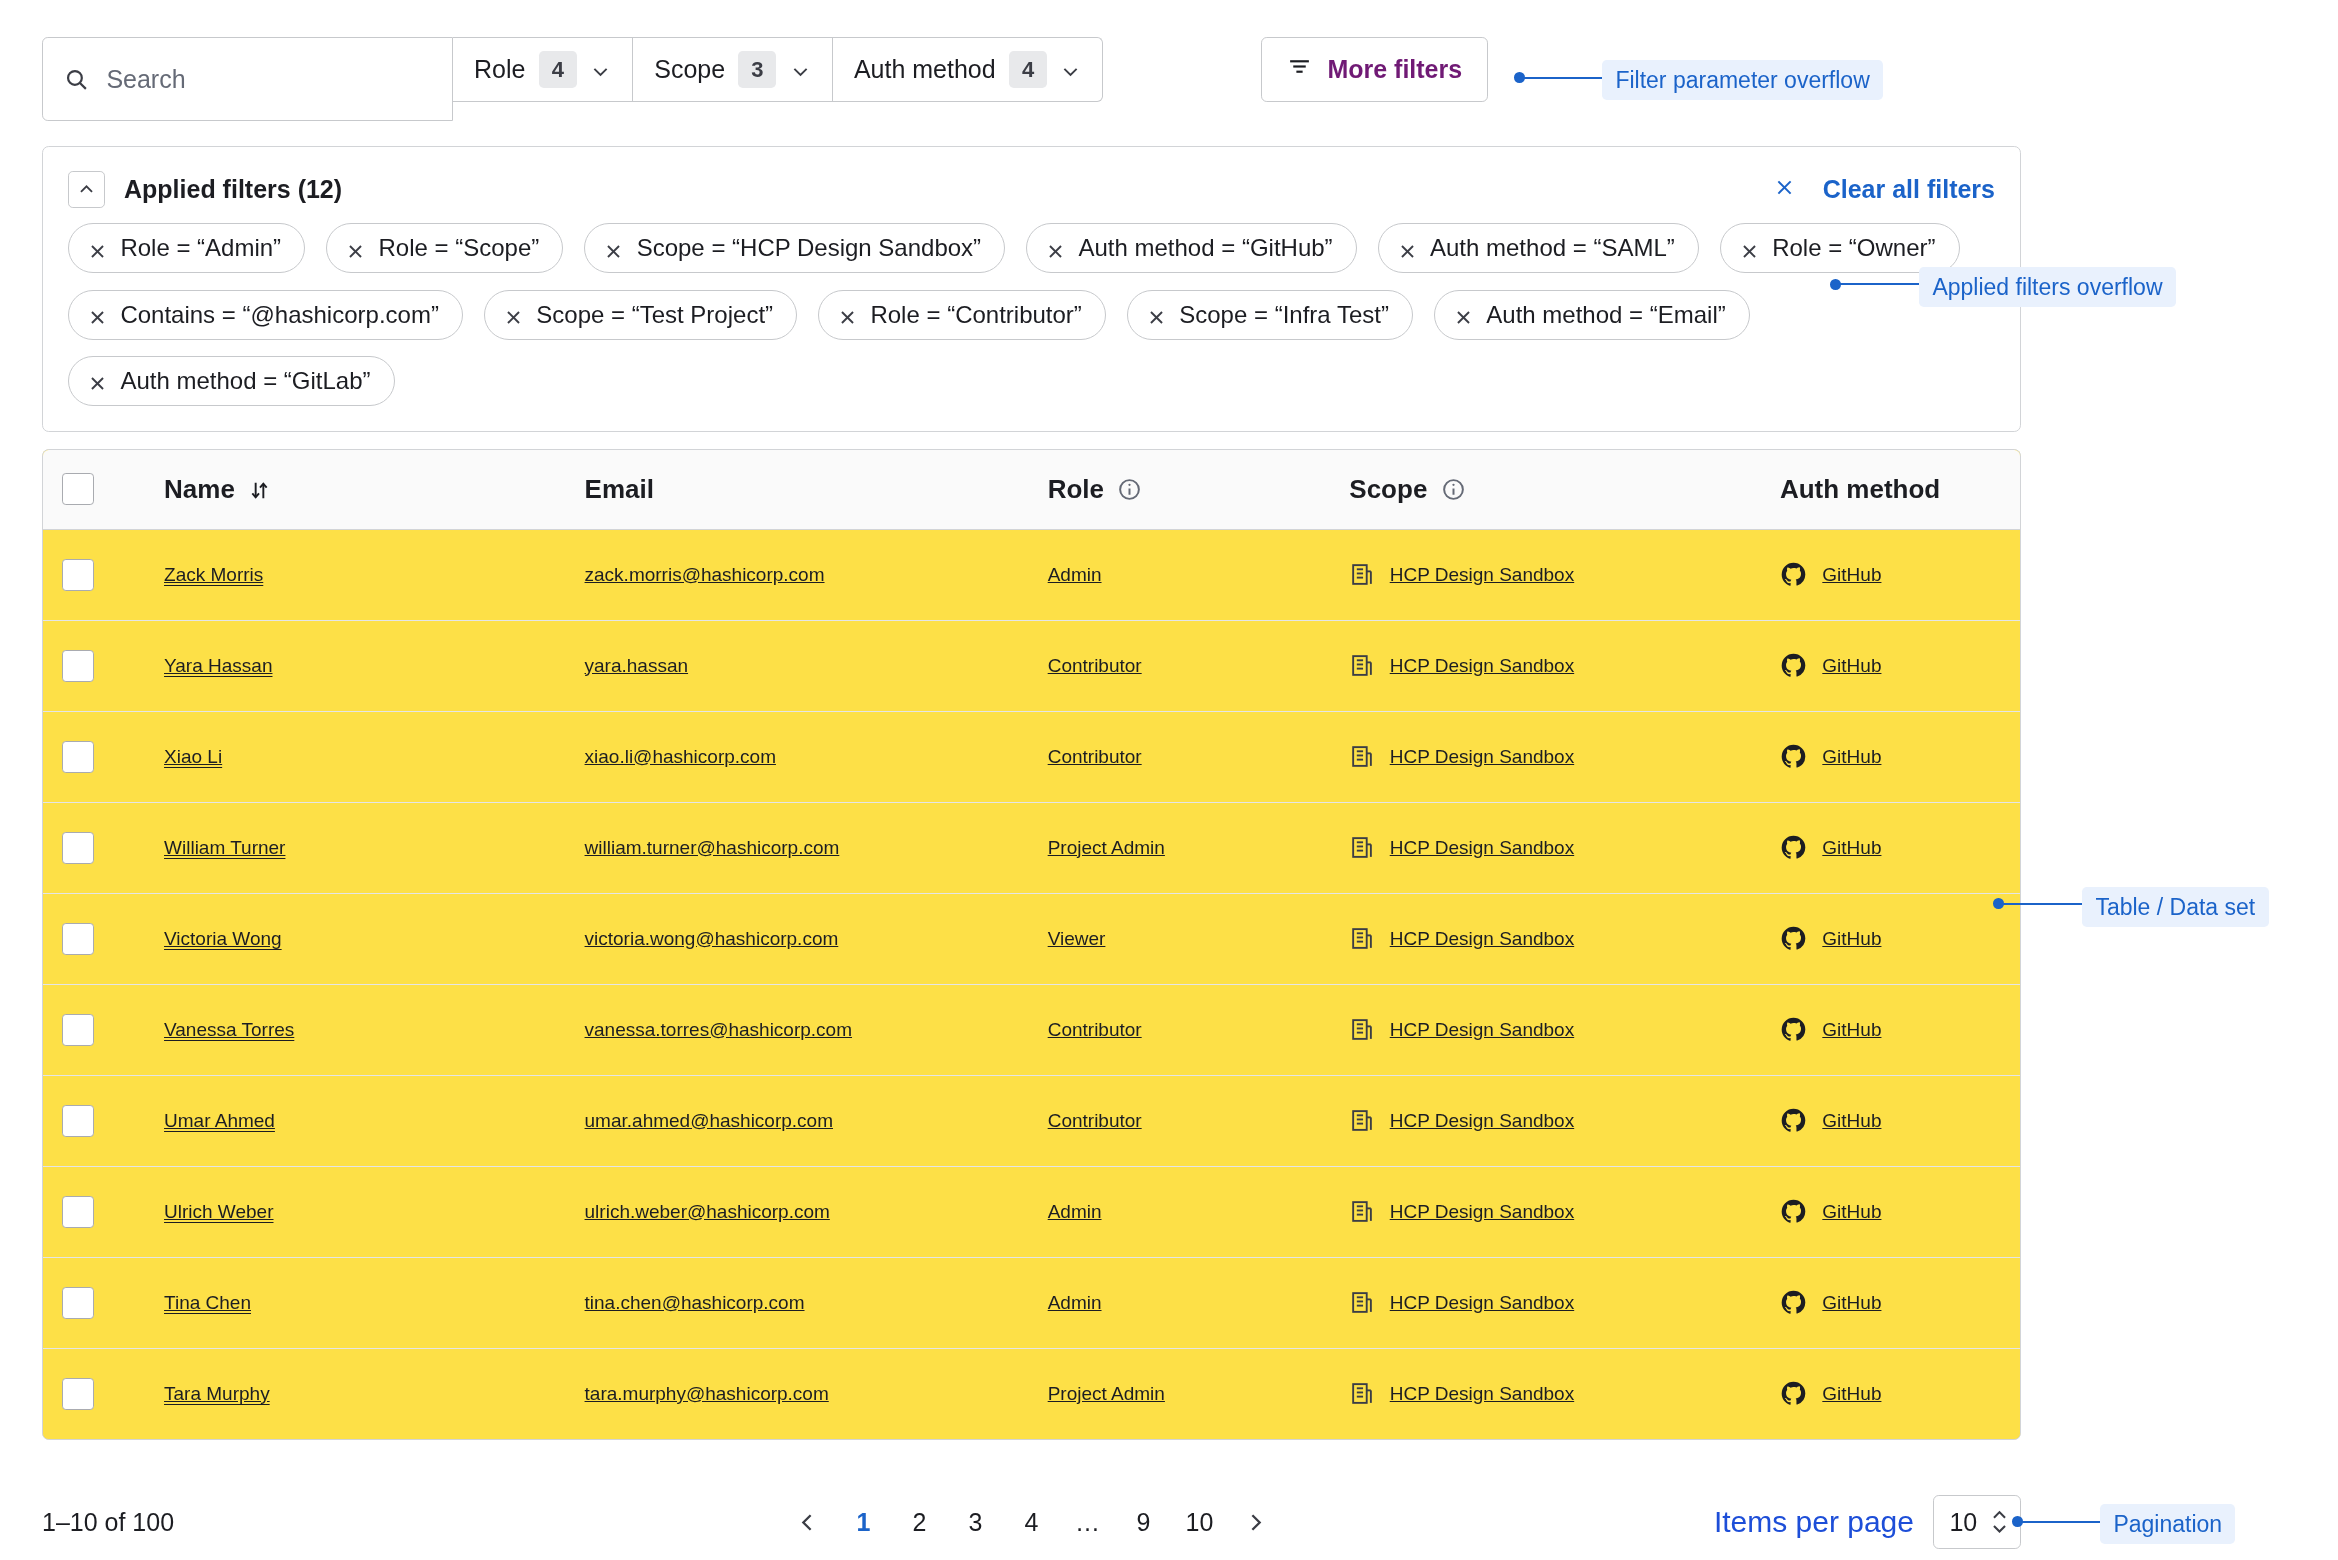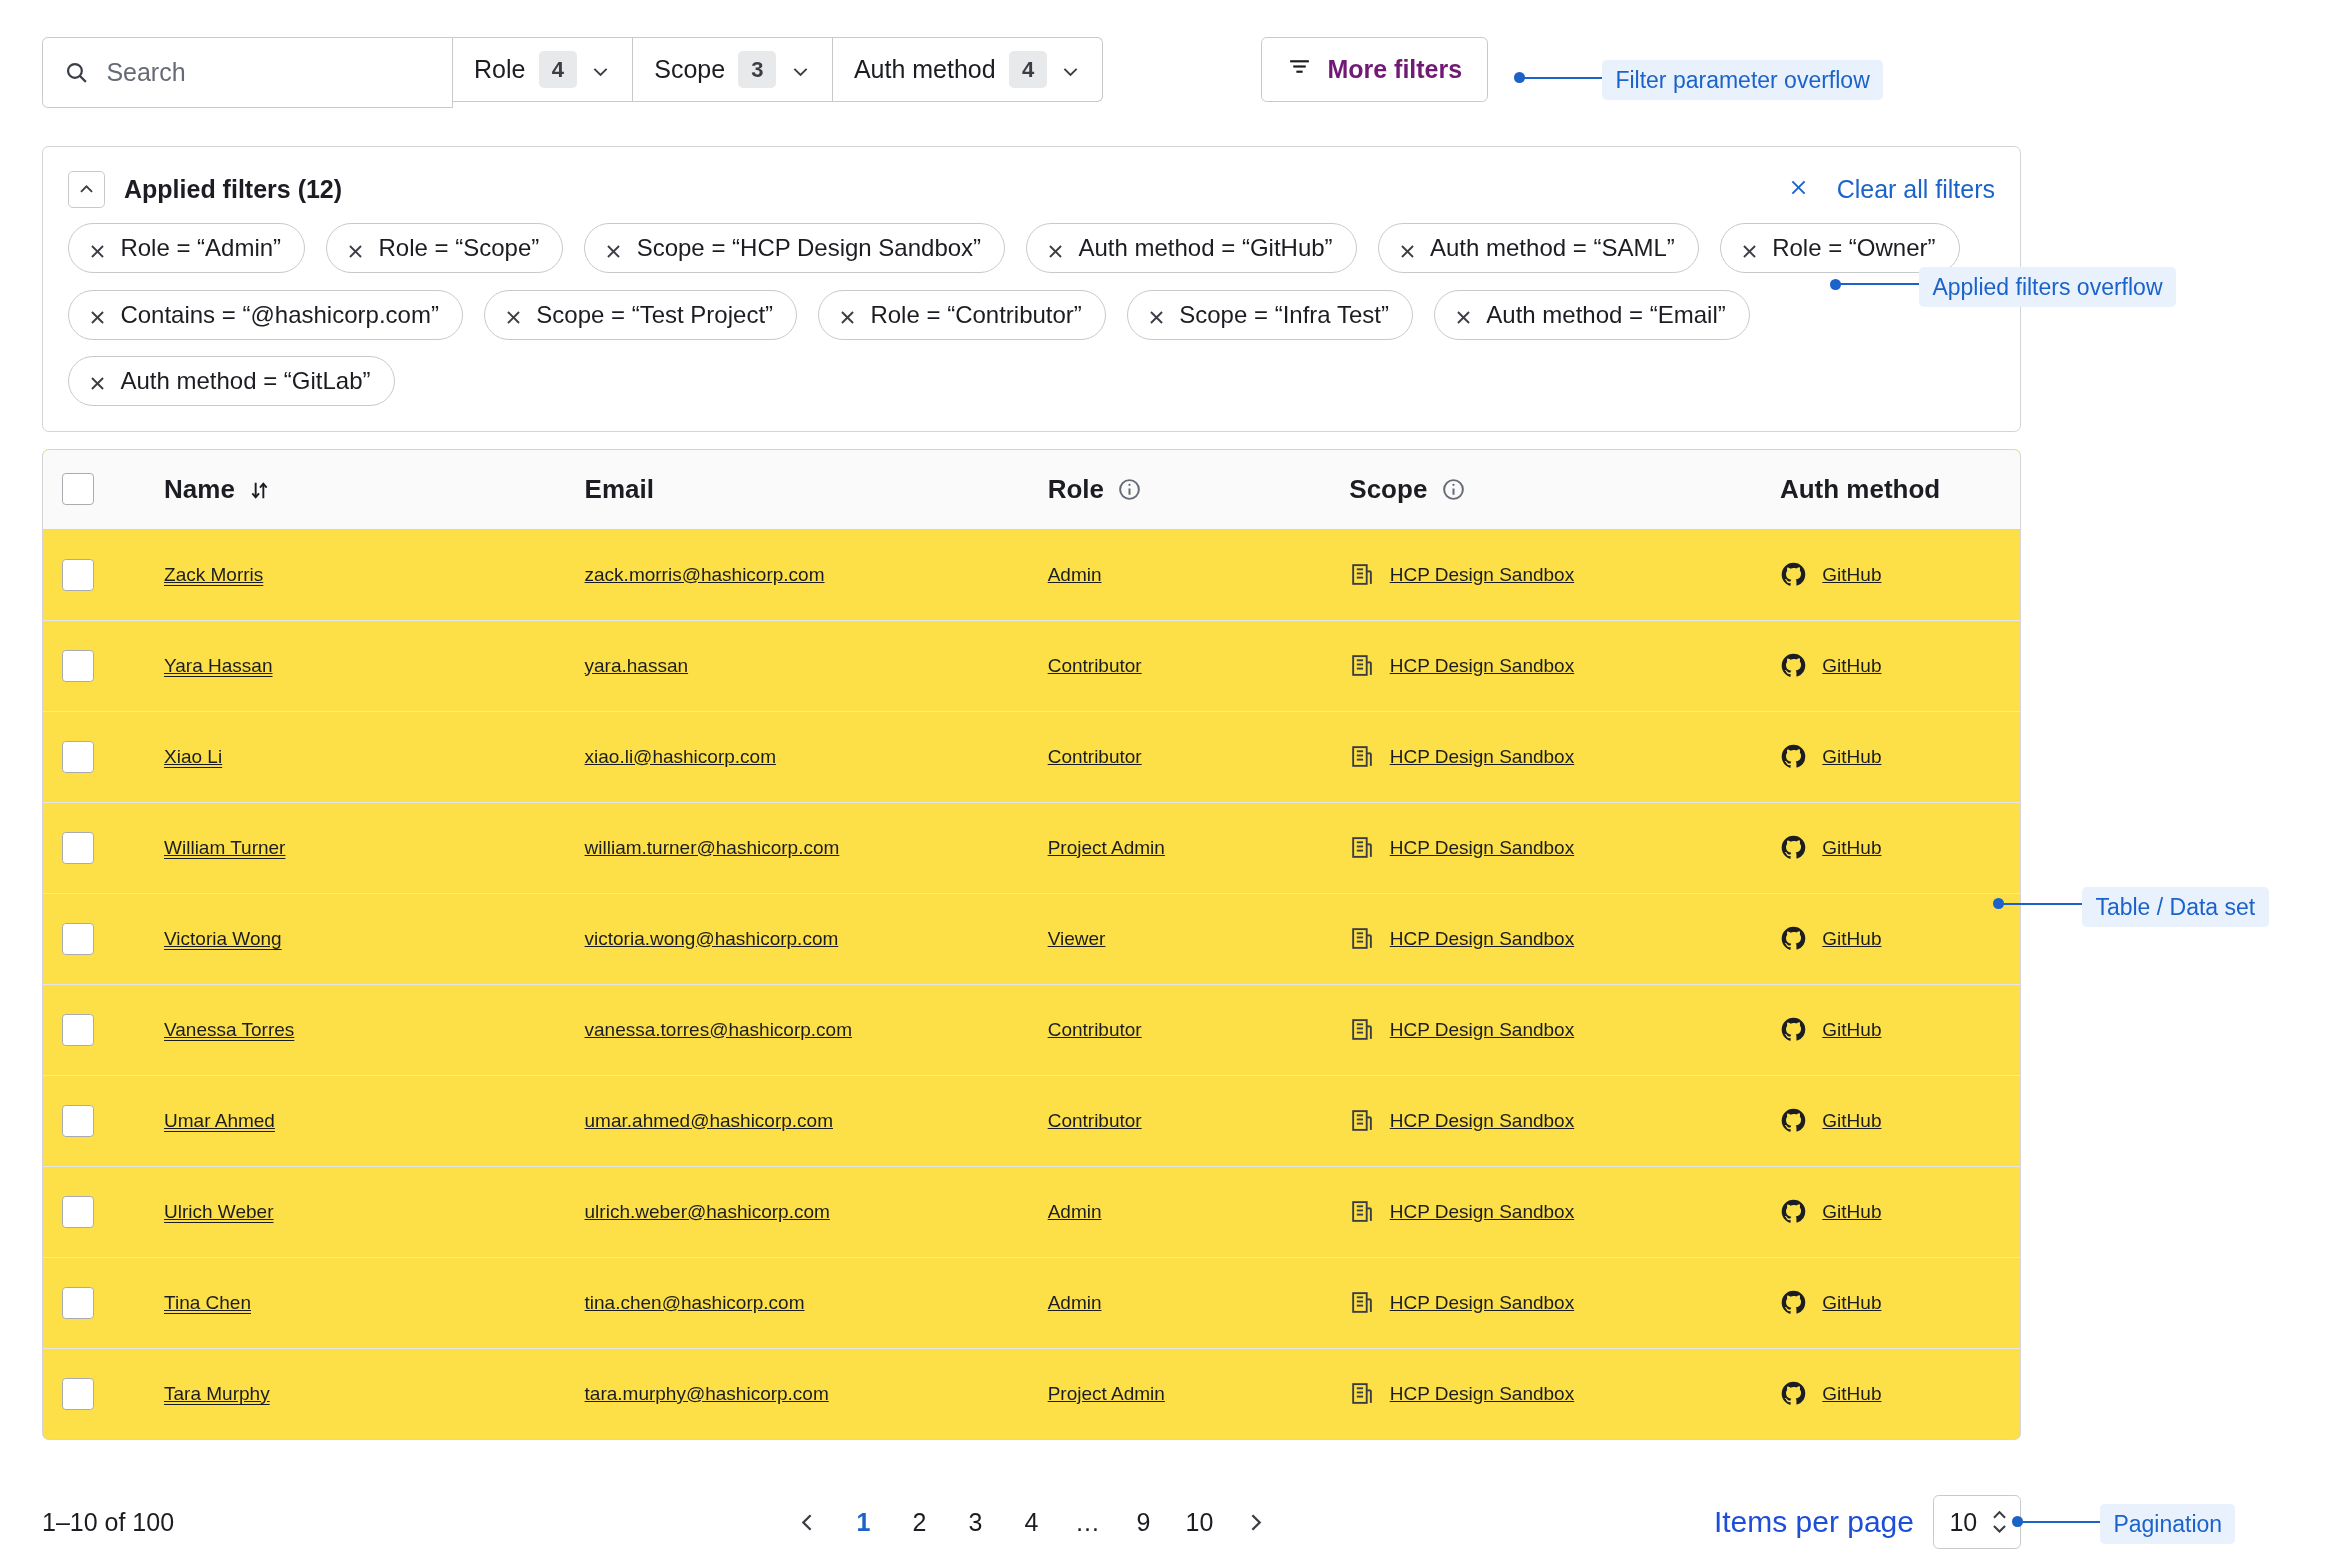--- a/index.html
+++ b/index.html
@@ -14,21 +14,21 @@
   .page { position: relative; width: 2338px; height: 1560px; }
 
   
   .filter-bar {
     position: absolute;
     left: 42px; top: 37px;
     display: flex;
     align-items: stretch;
   }
   .search-box {
-    width: 411px; height: 71px;
+    width: 411px; height: 84px;
     border: 1.4px solid #c7c9cc;
     border-radius: 5.8px 0 0 5.8px;
     display: flex; align-items: center;
     padding: 0 21px;
     background: #fff;
   }
   .search-icon { width: 25px; height: 25px; margin-right: 15.4px; flex: none; }
   .search-input {
     border: 0; outline: 0; font-size: 25px; color: #3b3d45;
     font-family: "Liberation Sans", sans-serif;
@@ -109,21 +109,21 @@
     border: 1.4px solid #c7c9cc;
     border-radius: 4.8px;
     display: flex; align-items: center; justify-content: center;
     background: #fff; cursor: pointer;
     margin-right: 19px;
   }
   .applied-title { font-size: 25px; font-weight: 600; color: #1c1d22; }
   .clear-all {
     margin-left: auto;
     display: flex; align-items: flex-end; gap: 28px;
-    color: #1b63c9; font-size: 25px; font-weight: 400;
+    color: #1b63c9; font-size: 25px; font-weight: 700;
     cursor: pointer;
   }
   .chips { display: flex; flex-wrap: wrap; gap: 16.3px 21px; }
   .chip {
     height: 50px;
     border: 1.4px solid #c7c9cc;
     border-radius: 25px;
     display: inline-flex; align-items: center;
     gap: 13.4px;
     padding: 0 23px 0 19px;

